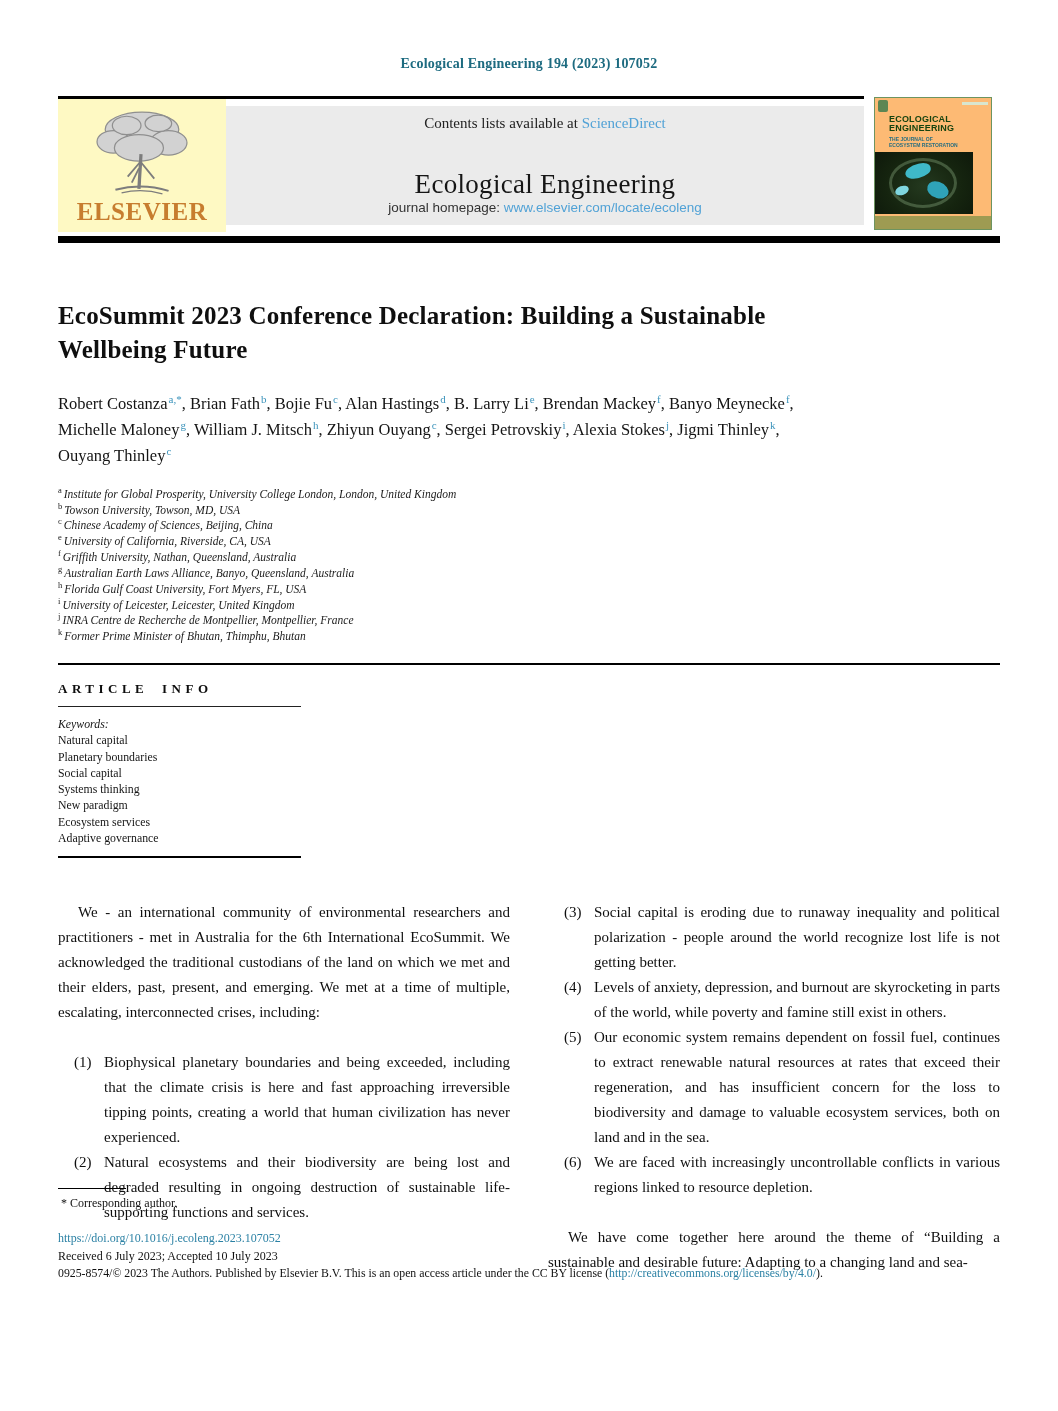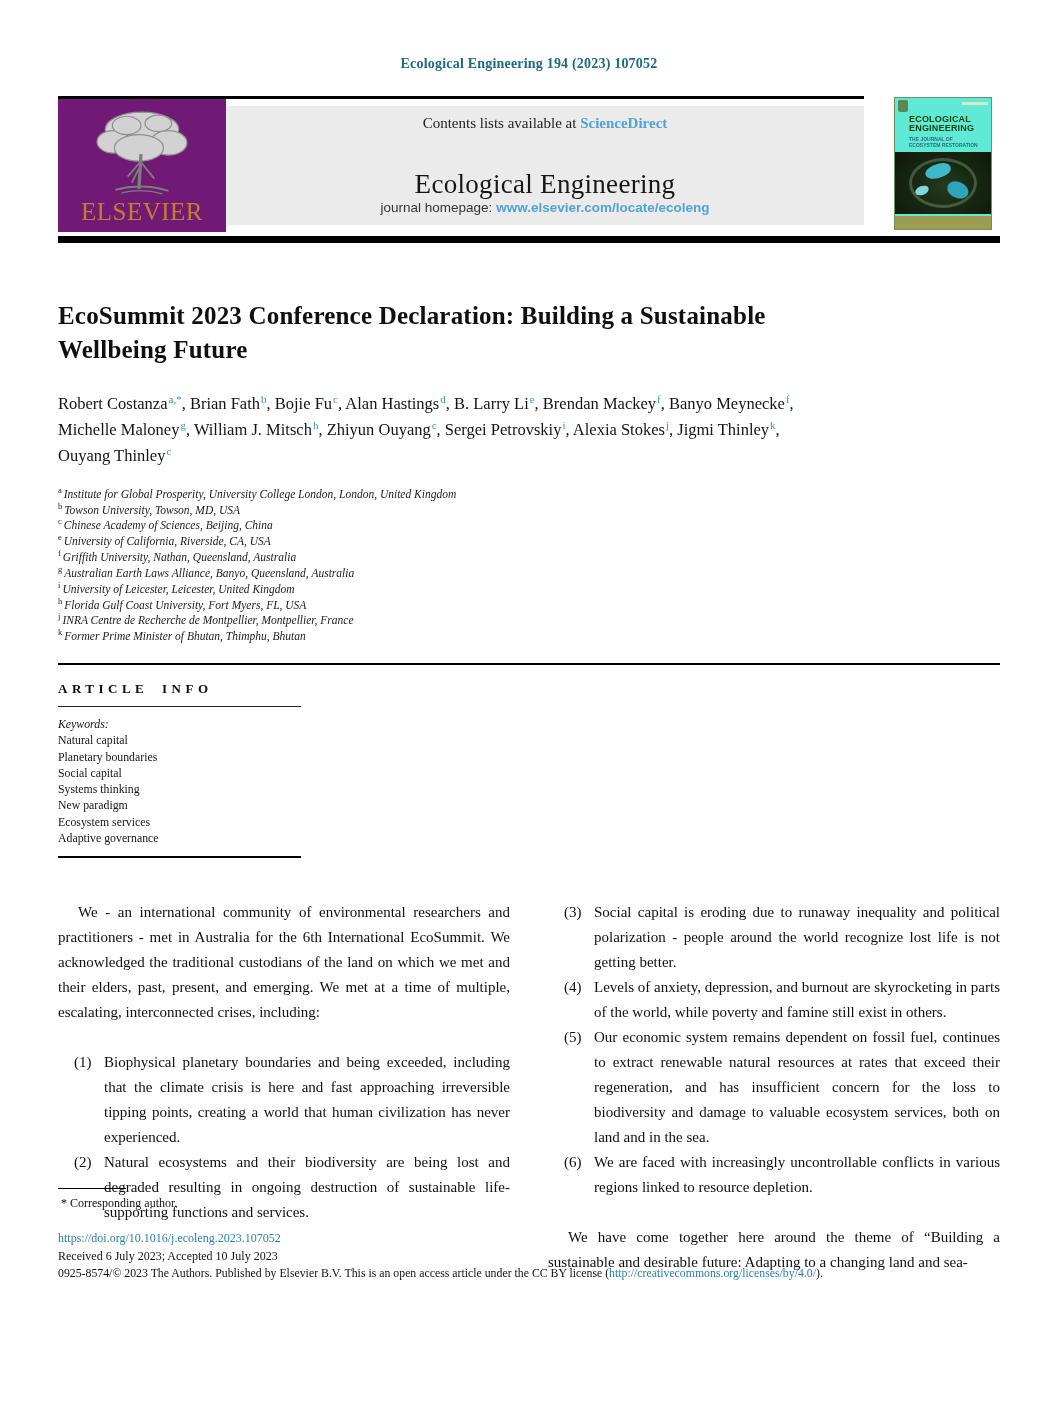--- a/index.html
+++ b/index.html
@@ -14,40 +14,40 @@
   
   .citation {
     padding-top: 56px; text-align: center; font-size: 14px; font-weight: bold;
     color: #1d6b80; letter-spacing: .2px;
   }
 
   
   .header-wrap { margin: 24px 58px 0 58px; position: relative; }
   .top-rule { height: 3px; background: #000; width: 806px; }
   .header-band { display: flex; align-items: stretch; position: relative; height: 133px; }
-  .logo-block { width: 168px; padding-top: 6px; display: flex; flex-direction: column; align-items: center; background: #701a75; }
+  .logo-block { width: 168px; padding-top: 6px; display: flex; flex-direction: column; align-items: center; background: #fef9c3; font-weight: bold; }
   .logo-tree { width: 118px; height: 92px; }
   .elsevier-word {
     font-family: "Liberation Serif", serif; font-size: 25px; color: #c77d2f;
     letter-spacing: .5px; margin-top: 2px; line-height: 1;
   }
   .gray-box {
     margin-top: 7px; width: 638px; height: 119px; background: #ebebeb;
     display: flex; flex-direction: column; align-items: center; justify-content: space-between;
     padding: 9px 0 10px 0;
   }
   .contents-line { font-size: 15px; color: #222; }
-  .contents-line a, .link-blue { color: #51a2d6; text-decoration: none; cursor: pointer; font-weight: bold; }
+  .contents-line a, .link-blue { color: #51a2d6; text-decoration: none; cursor: pointer; }
   .journal-name { font-size: 27px; color: #161616; letter-spacing: .3px; margin-top: 36px; }
   .homepage-line { font-family: "Liberation Sans", sans-serif; font-size: 13.5px; color: #333; }
 
   
   .cover {
-    position: absolute; right: 8px; top: -2px; width: 98px; height: 133px;
-    background: #5eead4; border: 1px solid #6d9460; overflow: hidden;
+    position: absolute; right: 8px; top: -2px; width: 118px; height: 133px;
+    background: #fdba74; border: 1px solid #6d9460; overflow: hidden;
     font-family: "Liberation Sans", sans-serif;
   }
   .cover-topbar { display: flex; justify-content: space-between; padding: 2px 3px 0 3px; }
   .cover-minilogo { width: 10px; height: 12px; background: #5d8653; border-radius: 2px; }
   .cover-vol { width: 26px; height: 3px; background: #d9e6cf; margin-top: 2px; }
   .cover-title { padding: 3px 0 0 14px; color: #17430f; font-weight: bold; font-size: 9px; line-height: 1.05; letter-spacing: .2px; }
   .cover-sub { padding: 2px 0 0 14px; color: #2a6f80; font-size: 5px; line-height: 1.2; font-weight: bold; }
   .cover-photo { margin-top: 4px; width: 98px; height: 62px; position: relative;
     background: radial-gradient(ellipse 70% 90% at 50% 55%, #24391f 0%, #15240f 55%, #0d170a 100%); }
   .cover-photo .ring { position: absolute; left: 14px; top: 6px; width: 68px; height: 50px;
@@ -214,23 +214,23 @@
 
         <div class="affil"><sup>c</sup><span>Chinese Academy of Sciences, Beijing, China</span></div>
 
 
         <div class="affil"><sup>e</sup><span>University of California, Riverside, CA, USA</span></div>
 
         <div class="affil"><sup>f</sup><span>Griffith University, Nathan, Queensland, Australia</span></div>
 
         <div class="affil"><sup>g</sup><span>Australian Earth Laws Alliance, Banyo, Queensland, Australia</span></div>
 
+        <div class="affil"><sup>h</sup><span>Florida Gulf Coast University, Fort Myers, FL, USA</span></div>
+
         <div class="affil"><sup>i</sup><span>University of Leicester, Leicester, United Kingdom</span></div>
-
-        <div class="affil"><sup>h</sup><span>Florida Gulf Coast University, Fort Myers, FL, USA</span></div>
 
         <div class="affil"><sup>j</sup><span>INRA Centre de Recherche de Montpellier, Montpellier, France</span></div>
 
         <div class="affil"><sup>k</sup><span>Former Prime Minister of Bhutan, Thimphu, Bhutan</span></div>
       </div>
 
     <div class="full-rule"></div>
 
     <div class="article-info">
       <div class="ai-heading">ARTICLE INFO</div>

